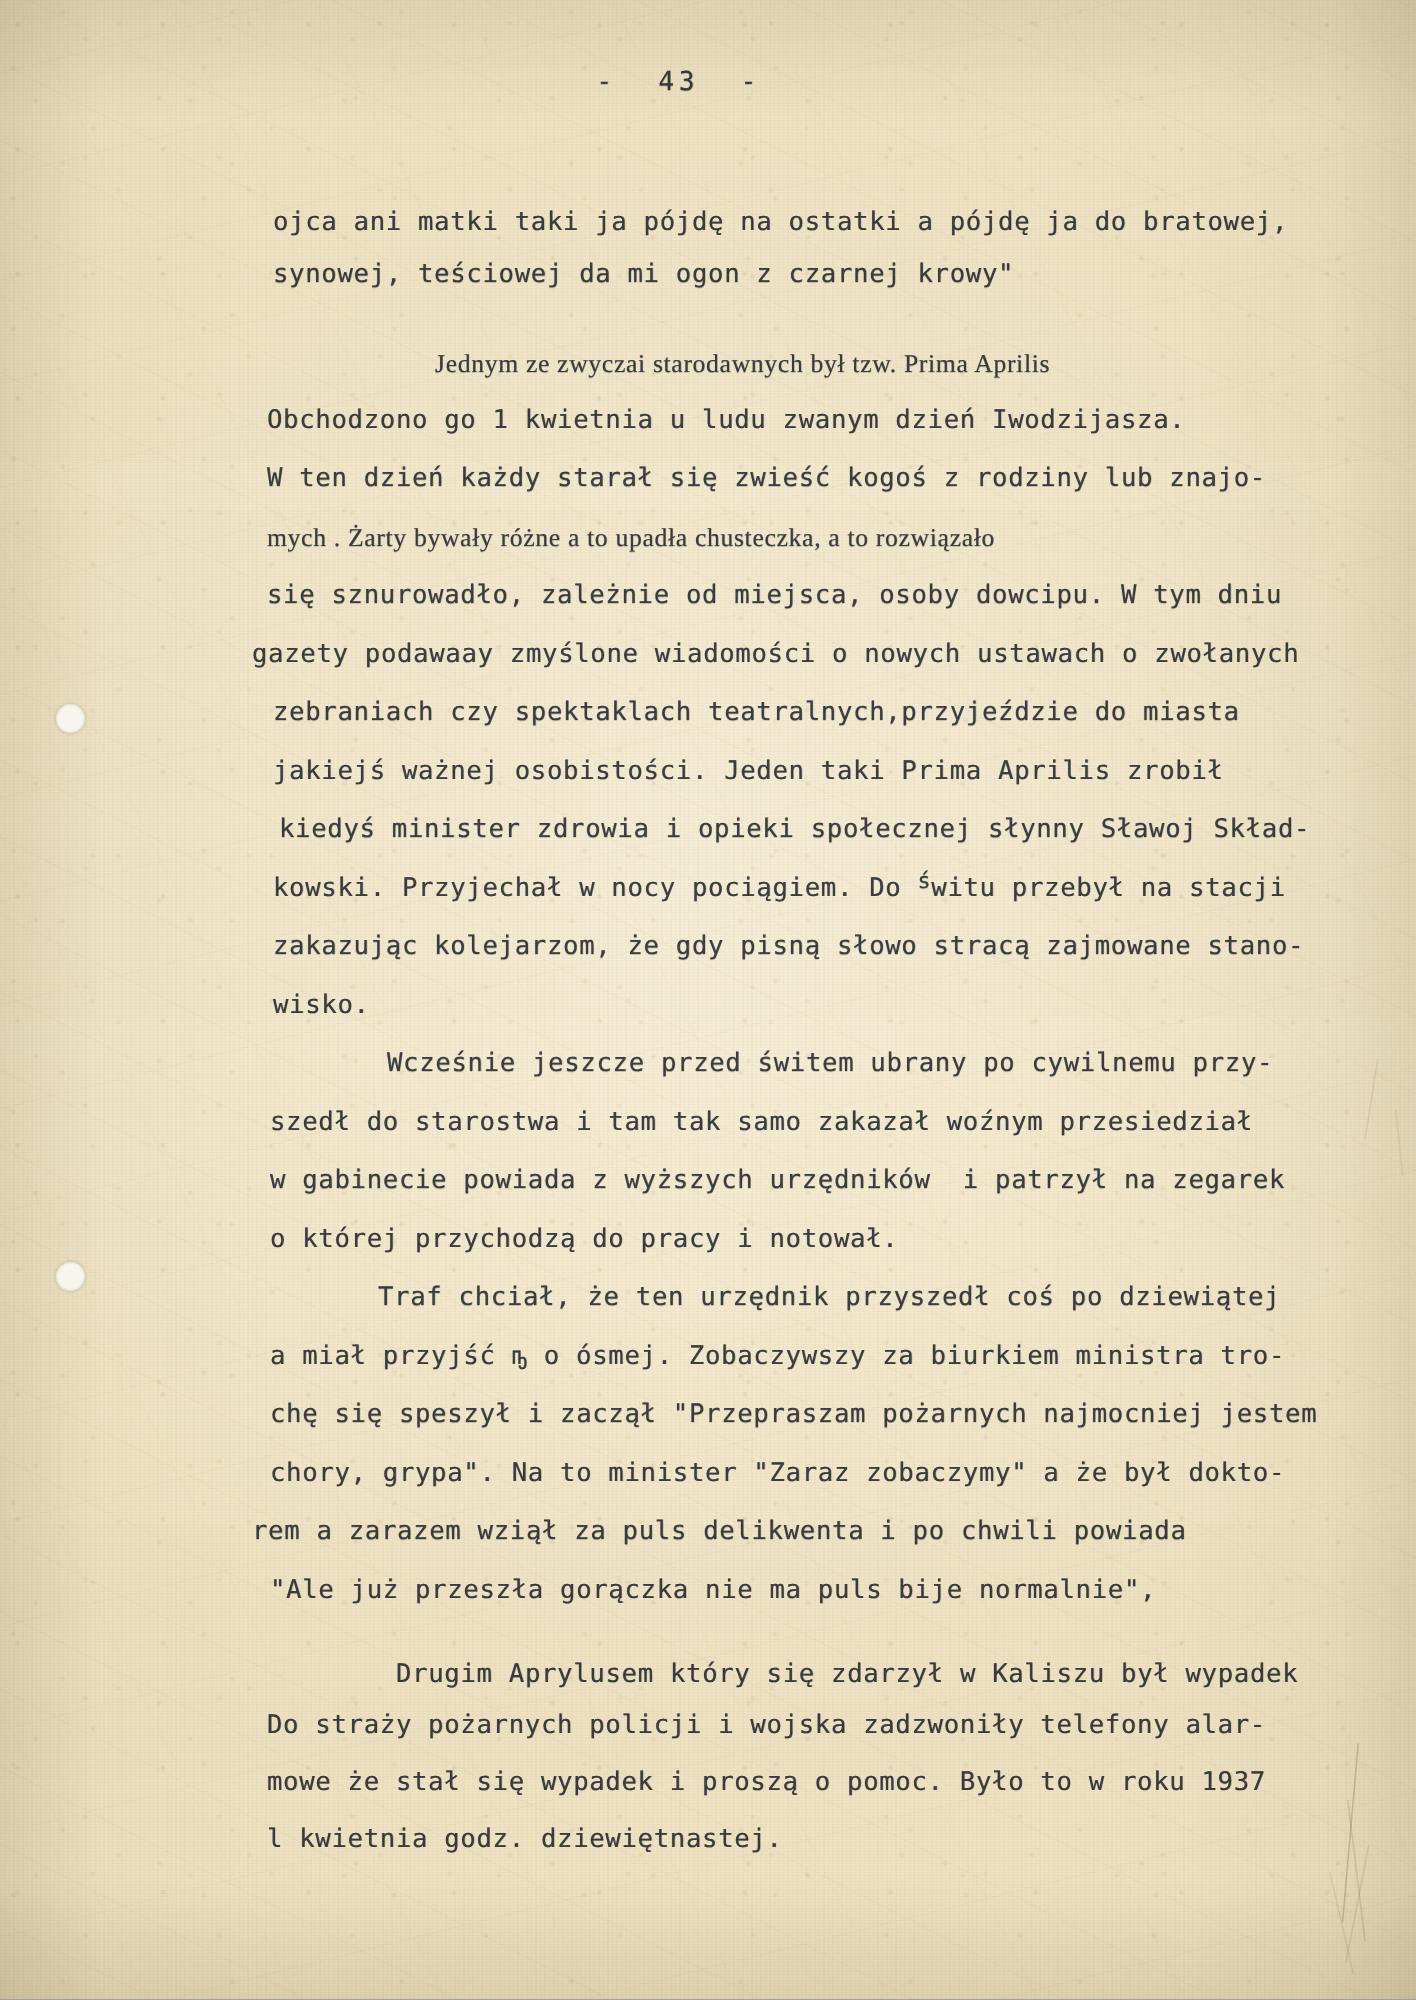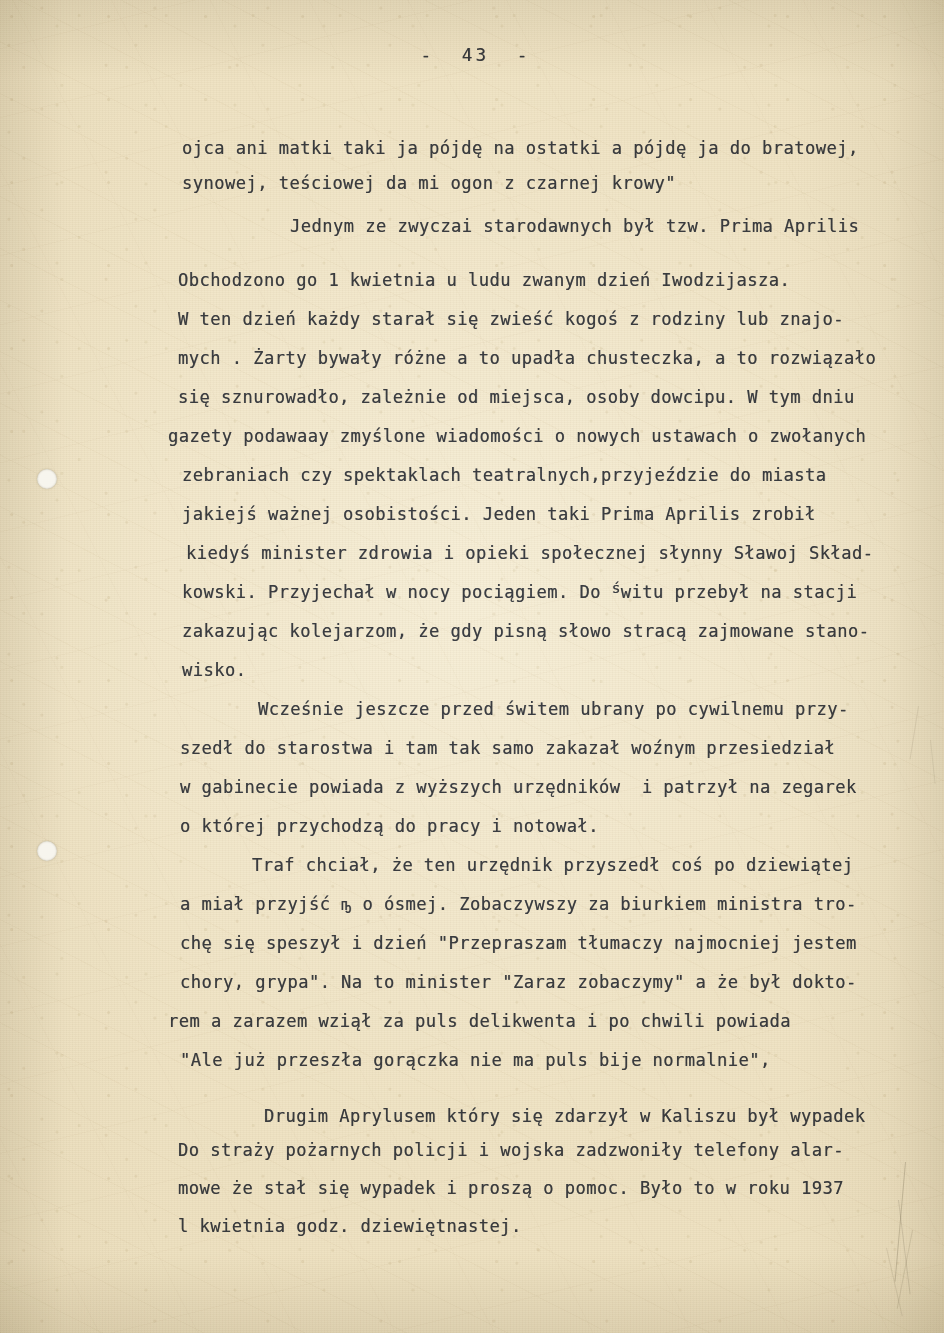--- a/index.html
+++ b/index.html
@@ -101,21 +101,20 @@
     top: 45px;
     left: 0;
     width: 905px;
     text-align: center;
     font-size: 17.5px;
     letter-spacing: 3.2px;
     color: #3a3f4d;
     white-space: pre;
     mix-blend-mode: multiply;
     text-shadow: 0.45px 0 0 rgba(58,63,77,0.35), 0 0.35px 0 rgba(58,63,77,0.25);
-    margin-left: 23px;
   }
   
   .sup {
     position: relative;
     top: -5px;
     font-size: 0.85em;
   }
 </style>
 </head>
 <body>
@@ -134,39 +133,39 @@
   <div class="scratch" style="left:905px; top:1162px; width:1px; height:120px; transform:rotate(5deg);"></div>
   <div class="scratch" style="left:898px; top:1200px; width:1px; height:95px; transform:rotate(-7deg); opacity:0.7;"></div>
   <div class="scratch" style="left:912px; top:1230px; width:1px; height:80px; transform:rotate(11deg); opacity:0.6;"></div>
   <div class="scratch" style="left:886px; top:1248px; width:1px; height:70px; transform:rotate(-13deg); opacity:0.5;"></div>
   <div class="scratch" style="left:918px; top:706px; width:1px; height:54px; transform:rotate(9deg); opacity:0.45;"></div>
   <div class="scratch" style="left:930px; top:740px; width:1px; height:44px; transform:rotate(-6deg); opacity:0.4;"></div>
 
   <div class="typed" id="typed-body">
       <div class="line" style="left: 182px; top: 140px;">ojca ani matki taki ja pójdę na ostatki a pójdę ja do bratowej,</div>
       <div class="line" style="left: 182px; top: 175px;">synowej, teściowej da mi ogon z czarnej krowy"</div>
-      <div class="line" style="left: 290px; top: 218px;">Jednym ze zwyczai starodawnych był tzw. Prima Aprilis</div>
+      <div class="line" style="left: 290px; top: 234px; font-family: Liberation Serif, serif;">Jednym ze zwyczai starodawnych był tzw. Prima Aprilis</div>
       <div class="line" style="left: 178px; top: 272px;">Obchodzono go 1 kwietnia u ludu zwanym dzień Iwodzijasza.</div>
       <div class="line" style="left: 178px; top: 311px;">W ten dzień każdy starał się zwieść kogoś z rodziny lub znajo-</div>
-      <div class="line" style="left: 178px; top: 350px;">mych . Żarty bywały różne a to upadła chusteczka, a to rozwiązało</div>
+      <div class="line" style="left: 178px; top: 350px; font-family: Liberation Serif, serif;">mych . Żarty bywały różne a to upadła chusteczka, a to rozwiązało</div>
       <div class="line" style="left: 178px; top: 389px;">się sznurowadło, zależnie od miejsca, osoby dowcipu. W tym dniu</div>
       <div class="line" style="left: 168px; top: 428px;">gazety podawaay zmyślone wiadomości o nowych ustawach o zwołanych</div>
       <div class="line" style="left: 182px; top: 467px;">zebraniach czy spektaklach teatralnych,przyjeździe do miasta</div>
       <div class="line" style="left: 182px; top: 506px;">jakiejś ważnej osobistości. Jeden taki Prima Aprilis zrobił<span class="sup"></span></div>
       <div class="line" style="left: 186px; top: 545px; text-align: center;">kiedyś minister zdrowia i opieki społecznej słynny Sławoj Skład-</div>
       <div class="line" style="left: 182px; top: 584px;">kowski. Przyjechał w nocy pociągiem. Do <span class="sup">ś</span>witu przebył na stacji</div>
       <div class="line" style="left: 182px; top: 623px;">zakazując kolejarzom, że gdy pisną słowo stracą zajmowane stano-</div>
       <div class="line" style="left: 182px; top: 662px;">wisko.</div>
       <div class="line" style="left: 258px; top: 701px;">Wcześnie jeszcze przed świtem ubrany po cywilnemu przy-</div>
       <div class="line" style="left: 180px; top: 740px; text-align: right;">szedł do starostwa i tam tak samo zakazał woźnym przesiedział</div>
       <div class="line" style="left: 180px; top: 779px;">w gabinecie powiada z wyższych urzędników  i patrzył na zegarek</div>
       <div class="line" style="left: 180px; top: 818px;">o której przychodzą do pracy i notował.</div>
       <div class="line" style="left: 252px; top: 857px;">Traf chciał, że ten urzędnik przyszedł coś po dziewiątej</div>
       <div class="line" style="left: 180px; top: 896px;">a miał przyjść ҧ o ósmej. Zobaczywszy za biurkiem ministra tro-</div>
-      <div class="line" style="left: 180px; top: 935px;">chę się speszył i dzień "Przepraszam tłumaczy najmocniej jestem</div>
+      <div class="line" style="left: 180px; top: 935px;">chę się speszył i zaczął "Przepraszam pożarnych najmocniej jestem</div>
       <div class="line" style="left: 180px; top: 974px;">chory, grypa". Na to minister "Zaraz zobaczymy" a że był dokto-</div>
       <div class="line" style="left: 168px; top: 1013px;">rem a zarazem wziął za puls delikwenta i po chwili powiada</div>
       <div class="line" style="left: 180px; top: 1052px;">"Ale już przeszła gorączka nie ma puls bije normalnie",</div>
       <div class="line" style="left: 264px; top: 1108px;">Drugim Aprylusem który się zdarzył w Kaliszu był wypadek</div>
       <div class="line" style="left: 178px; top: 1142px;">Do straży pożarnych policji i wojska zadzwoniły telefony alar-</div>
       <div class="line" style="left: 178px; top: 1180px;">mowe że stał się wypadek i proszą o pomoc. Było to w roku 1937</div>
       <div class="line" style="left: 178px; top: 1218px;">l kwietnia godz. dziewiętnastej.</div>
     </div>
 
 </div>

